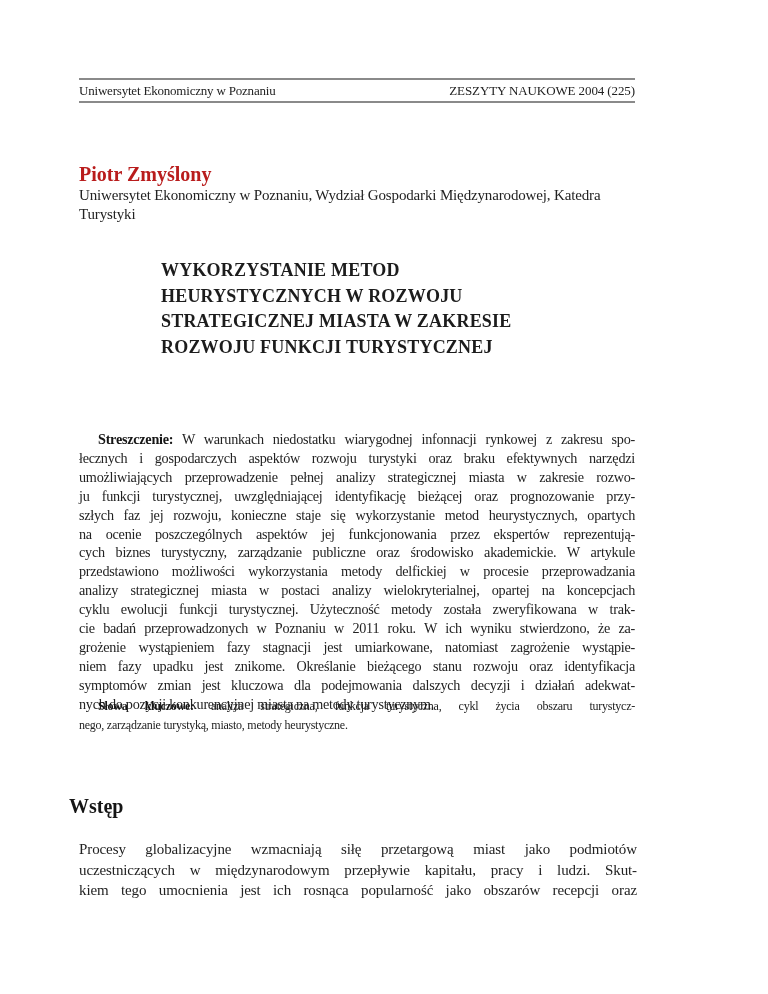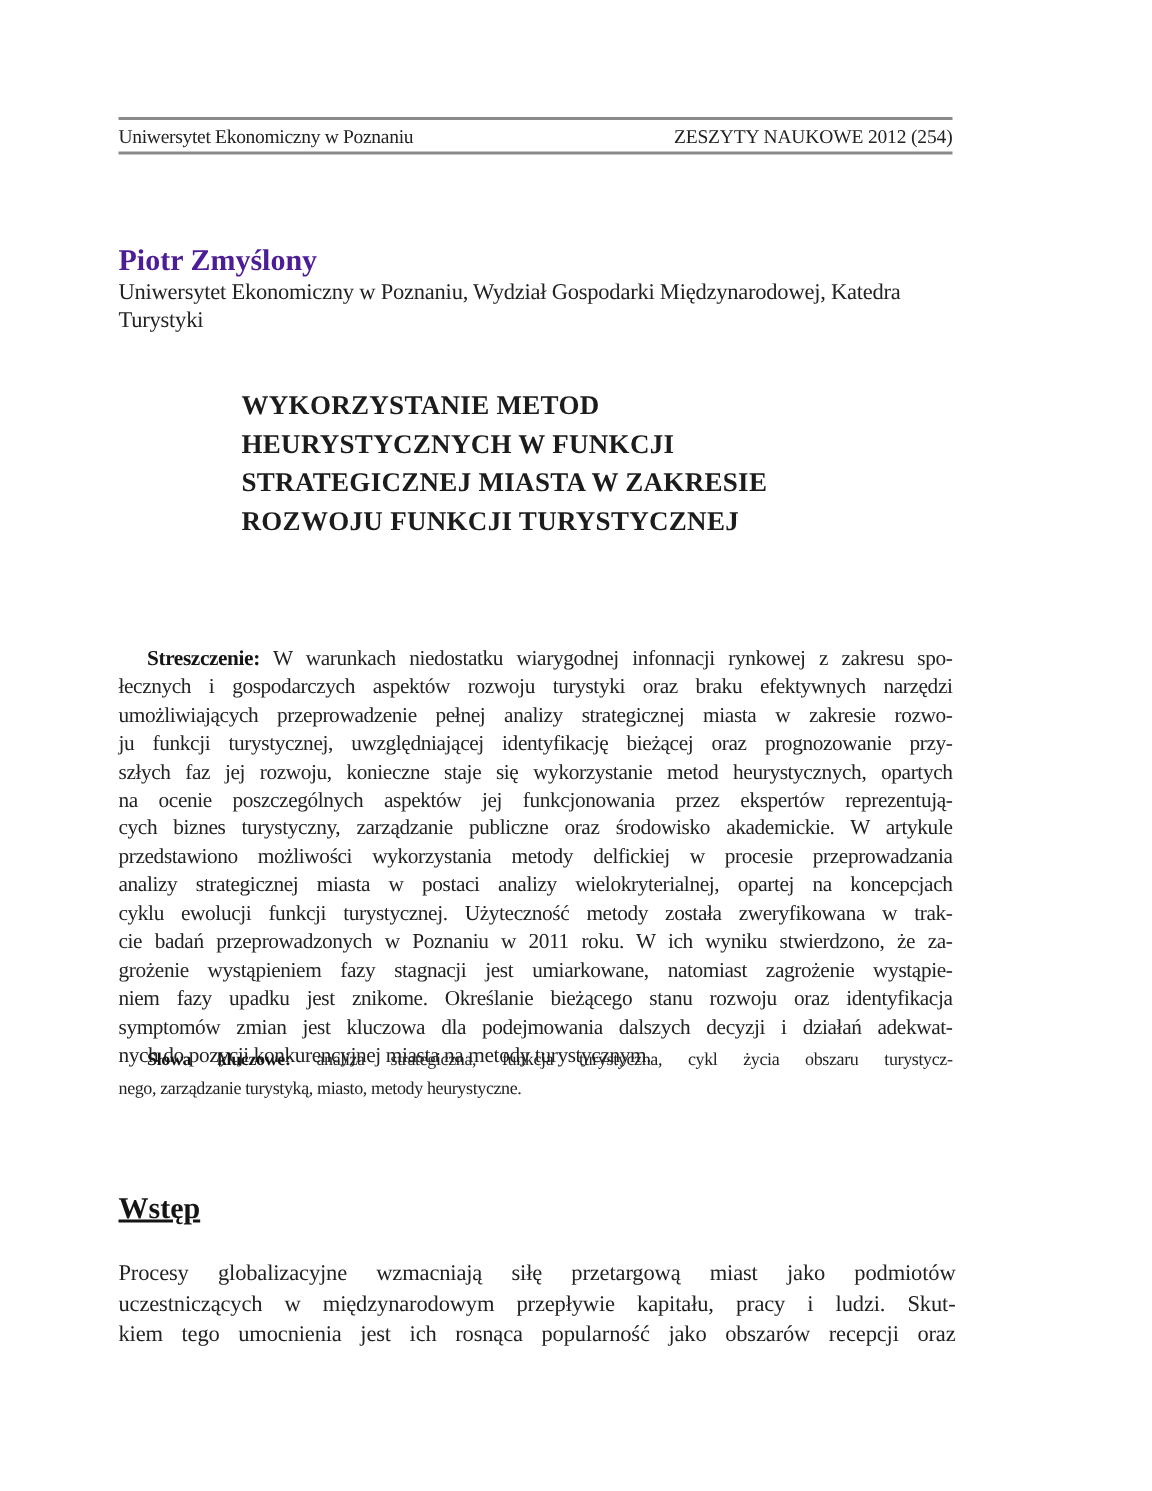--- a/index.html
+++ b/index.html
@@ -45,21 +45,21 @@
       top: 0;
       letter-spacing: -0.1px;
     }
     .author {
       position: absolute;
       left: 79px;
       top: 163px;
       font-size: 20px;
       font-weight: bold;
       line-height: 22px;
-      color: #4c1d95;
+      color: #b91c1c;
     }
     .affiliation {
       position: absolute;
       left: 79px;
       top: 186px;
       width: 570px;
       font-size: 15px;
       line-height: 19px;
       color: #222;
       letter-spacing: -0.15px;
@@ -115,27 +115,26 @@
     .keywords .line {
       display: block;
       white-space: nowrap;
     }
     .keywords .line.first {
       text-align: justify;
       text-align-last: justify;
     }
     .section-heading {
       position: absolute;
-      left: 79px;
+      left: 69px;
       top: 794px;
       font-size: 20px;
       font-weight: bold;
       line-height: 24px;
       color: #151515;
-      text-decoration: underline;
     }
     .body-text {
       position: absolute;
       left: 79px;
       top: 839px;
       width: 558px;
       font-size: 15px;
       line-height: 20.5px;
       color: #222;
       letter-spacing: -0.1px;
@@ -147,33 +146,33 @@
       text-align-last: justify;
     }
   </style>
 </head>
 <body>
 
 <div class="page">
 
   <div class="running-header">
     <span class="left">Uniwersytet Ekonomiczny w Poznaniu</span>
-    <span class="right">ZESZYTY NAUKOWE 2012 (254)</span>
+    <span class="right">ZESZYTY NAUKOWE 2004 (225)</span>
   </div>
 
   <div class="author">Piotr Zmyślony</div>
 
   <div class="affiliation">
     <div>Uniwersytet Ekonomiczny w Poznaniu, Wydział Gospodarki Międzynarodowej, Katedra</div>
     <div>Turystyki</div>
   </div>
 
   <div class="title">
     <div>WYKORZYSTANIE METOD</div>
-    <div>HEURYSTYCZNYCH W FUNKCJI</div>
+    <div>HEURYSTYCZNYCH W ROZWOJU</div>
     <div>STRATEGICZNEJ MIASTA W ZAKRESIE</div>
     <div>ROZWOJU FUNKCJI TURYSTYCZNEJ</div>
   </div>
 
   <div class="abstract">
     <span class="line"><span class="label-bold">Streszczenie:</span><span> W warunkach niedostatku wiarygodnej infonnacji rynkowej z zakresu spo-</span></span>
     <span class="line">łecznych i gospodarczych aspektów rozwoju turystyki oraz braku efektywnych narzędzi</span>
     <span class="line">umożliwiających przeprowadzenie pełnej analizy strategicznej miasta w zakresie rozwo-</span>
     <span class="line">ju funkcji turystycznej, uwzględniającej identyfikację bieżącej oraz prognozowanie przy-</span>
     <span class="line">szłych faz jej rozwoju, konieczne staje się wykorzystanie metod heurystycznych, opartych</span>

